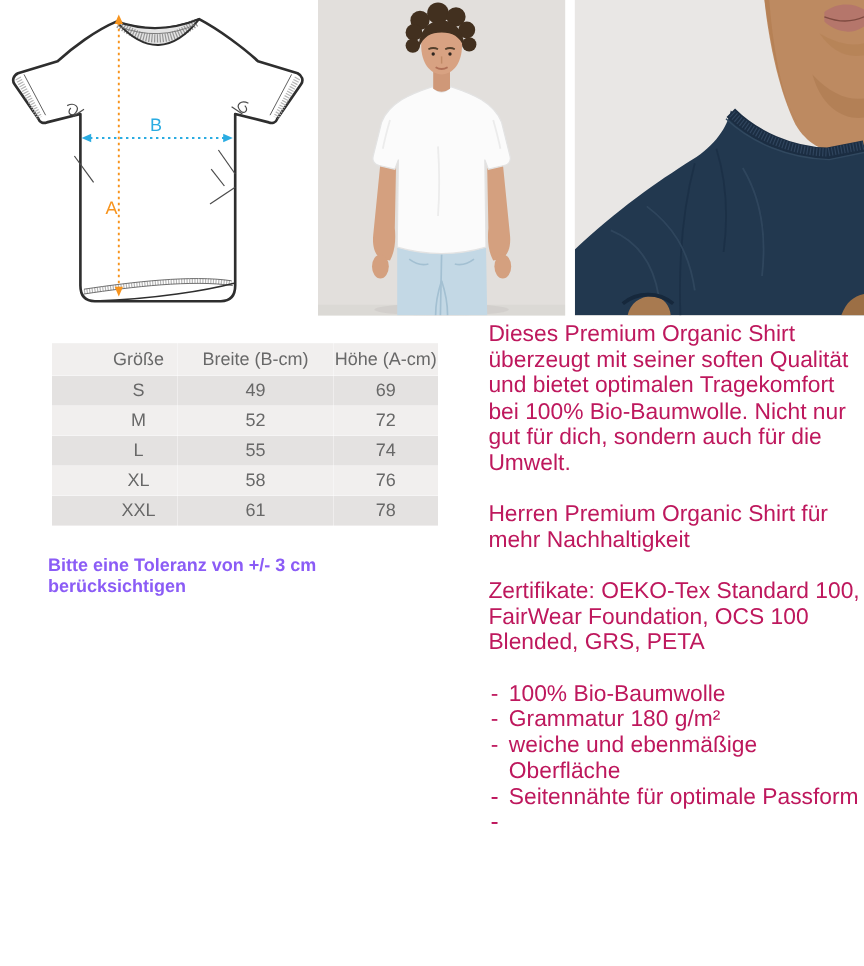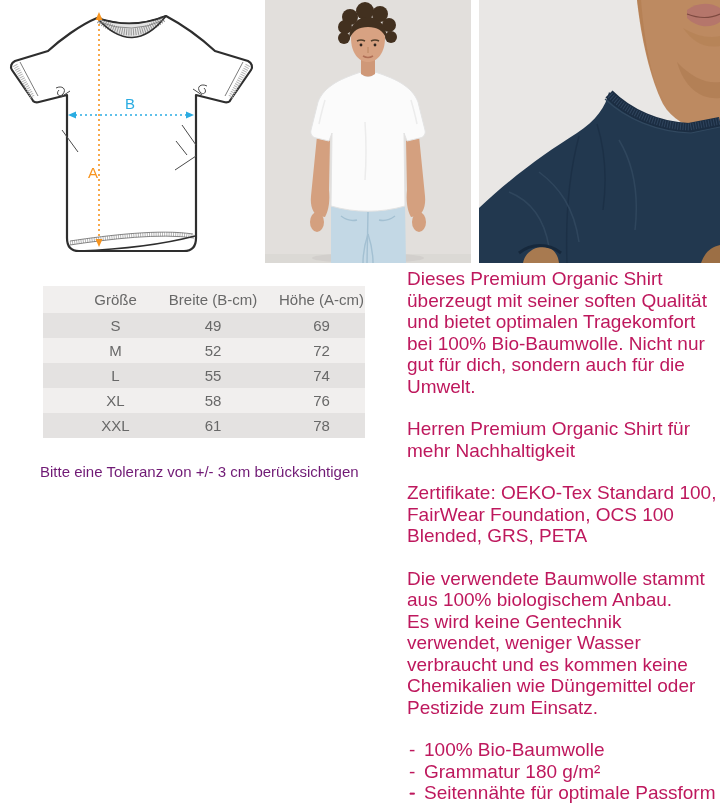--- a/index.html
+++ b/index.html
@@ -31,21 +31,21 @@
     height: 25px; padding: 0;
     white-space: nowrap; overflow: hidden;
   }
   table.size-table col.c1 { width: 105px; }
   table.size-table col.c2 { width: 130px; }
   table.size-table col.c3 { width: 87px; }
   table.size-table th:first-child, table.size-table td:first-child { padding-left: 40px; }
   table.size-table thead tr { background: #f1efee; height: 27px; }
   table.size-table tbody tr:nth-child(odd) { background: #e4e2e1; }
   table.size-table tbody tr:nth-child(even) { background: #f1efee; }
-  .tolerance { margin: 25px 0 0 0; font-size: 15px; color: #701a75; }
+  .tolerance { margin: 25px 0 0 0; font-size: 15px; color: #8b5cf6; font-weight: bold; }
 
   .right-col {
     position: absolute; left: 407px; top: 268px; width: 312px;
     font-size: 19px; line-height: 21.5px; color: #be185d;
   }
   .right-col p { margin: 0 0 21px 0; white-space: pre-line; }
   .right-col ul { list-style: none; margin: 0; padding: 0; }
   .right-col li { position: relative; padding-left: 17px; }
   .right-col li .dash { position: absolute; left: 2px; top: 0; }
 </style>
@@ -242,37 +242,36 @@
 
 <div class="right-col">
   <div>
 
       <p>Dieses Premium Organic Shirt überzeugt mit seiner soften Qualität und bietet optimalen Tragekomfort bei 100% Bio-Baumwolle. Nicht nur gut für dich, sondern auch für die Umwelt.</p>
 
       <p>Herren Premium Organic Shirt für mehr Nachhaltigkeit</p>
 
       <p>Zertifikate: OEKO-Tex Standard 100, FairWear Foundation, OCS 100 Blended, GRS, PETA</p>
 
-      <p>Die verwendete Baumwolle stammt aus 100% biologischem Anbau.
-Es wird keine Gentechnik verwendet, weniger Wasser verbraucht und es kommen keine Chemikalien wie Düngemittel oder Pestizide zum Einsatz.</p>
     </div>
   <ul>
 
       <li>
         <span class="dash">-</span>
         <span>100% Bio-Baumwolle</span>
       </li>
 
       <li>
         <span class="dash">-</span>
         <span>Grammatur 180 g/m²</span>
       </li>
 
       <li>
         <span class="dash">-</span>
+        <span>weiche und ebenmäßige Oberfläche</span>
       </li>
 
       <li>
         <span class="dash">-</span>
       </li>
 
       <li>
         <span class="dash">-</span>
         <span>Seitennähte für optimale Passform</span>
       </li>

